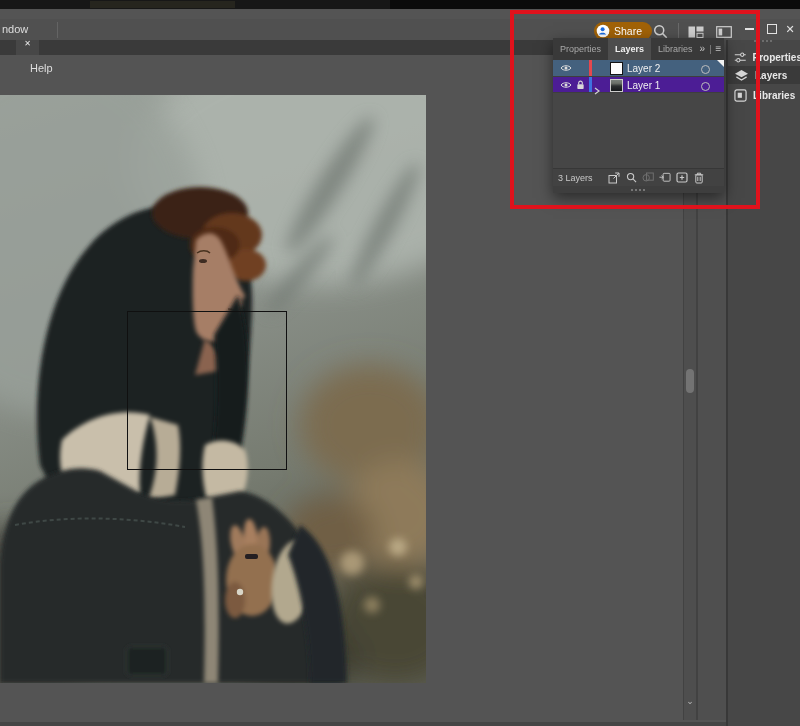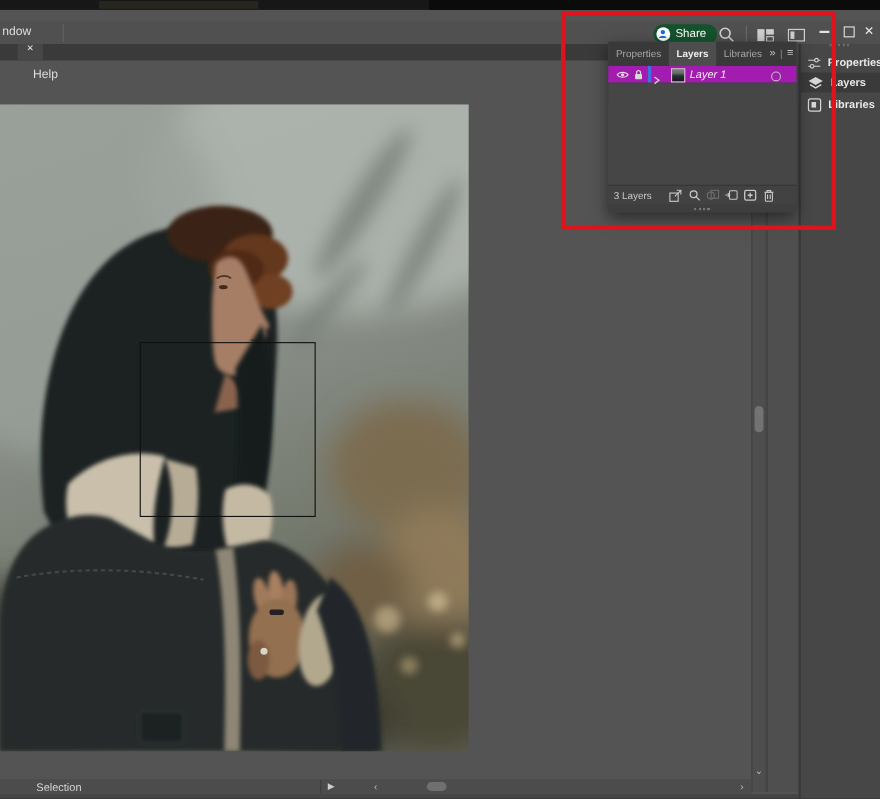--- a/index.html
+++ b/index.html
@@ -10,21 +10,21 @@
 
   
   .top-strip{left:0;top:0;width:800px;height:9px;background:#171717;z-index:6;}
   .top-strip .seg1{position:absolute;left:90px;top:1px;width:145px;height:7px;background:#26251e;}
   .top-strip .seg2{position:absolute;left:390px;top:0;width:410px;height:9px;background:#0b0b0b;}
   .menubar{left:0;top:19px;width:800px;height:21px;background:#505050;z-index:6;
     color:#dedede;font-size:11px;}
   .menu-item{position:absolute;top:4px;cursor:default;}
   .menubar .sep{position:absolute;left:57px;top:3px;width:1px;height:16px;background:#646464;}
   .share-btn{position:absolute;left:594px;top:3px;width:58px;height:18px;border-radius:10px;
-    background:#14532d;display:flex;align-items:center;gap:4px;padding-left:2px;box-sizing:border-box;}
+    background:#a16207;display:flex;align-items:center;gap:4px;padding-left:2px;box-sizing:border-box;}
   .share-btn .lbl{color:#fff;font-size:10.5px;}
   .mb-icon{position:absolute;top:5px;display:flex;align-items:center;justify-content:center;}
   .mb-sep2{position:absolute;left:678px;top:4px;width:1px;height:15px;background:#6a6a6a;}
   .win-btn{position:absolute;top:0px;width:18px;height:20px;display:flex;align-items:center;justify-content:center;color:#e3e3e3;}
   .min-glyph{width:9px;height:2px;background:#e3e3e3;}
   .max-glyph{width:8px;height:8px;border:1.5px solid #e3e3e3;}
   .close-glyph{font-size:11px;line-height:1;}
 
   
   .tabstrip{left:0;top:30px;width:553px;height:25px;background:#3a3a3a;z-index:3;}
@@ -64,21 +64,21 @@
     display:flex;align-items:stretch;}
   .ptab{display:flex;align-items:center;padding:0 7px;font-size:9px;color:#a8a8a8;}
   .ptab.active{background:#4d4d4d;color:#f0f0f0;font-weight:bold;}
   .ptab-right{margin-left:auto;display:flex;align-items:center;gap:4px;padding-right:5px;color:#c4c4c4;}
   .ptab-right .pipe{color:#8a8a8a;font-size:9px;}
   .glyph-sm{font-size:10px;line-height:1;}
   .rows{position:absolute;left:0;top:22px;width:171px;}
   .lrow{position:relative;width:171px;height:17px;display:flex;align-items:center;
     border-bottom:1px solid #3e3e3e;box-sizing:border-box;}
   .lrow.selected{background:#44617e;}
-  .lrow.normal{background:#a21caf;font-style:italic;}
+  .lrow.normal{background:#4c1d95;}
   .cell-eye{width:16px;margin-left:5px;display:flex;justify-content:center;}
   .cell-lock{position:absolute;left:22px;top:3px;width:11px;display:flex;justify-content:center;}
   .colorbar{position:absolute;left:36px;top:0;width:3px;height:100%;}
   .colorbar.red{background:#e4484e;}
   .colorbar.blue{background:#3f72e0;}
   .disclosure{position:absolute;left:41px;top:4px;color:#cfcfcf;}
   .thumb{position:absolute;left:57px;top:1.5px;width:13px;height:13px;box-sizing:border-box;}
   .thumb.blank{background:#fdfdfd;border:1px solid #141414;}
   .thumb.photo{border:1px solid #cccccc;
     background:linear-gradient(180deg,#79807a 0%,#6a6f68 30%,#2b2f30 55%,#15181a 100%);}
@@ -298,20 +298,33 @@
       <div class="ptab">Libraries</div>
       <div class="ptab-right">
         <span class="glyph-sm">»</span>
         <span class="pipe">|</span>
         <span class="glyph-sm">≡</span>
       </div>
     </div>
 
     <div class="rows">
 
+      <div class="lrow selected">
+        <span class="cell-eye">
+          <svg width="12" height="8" viewBox="0 0 12 8">
+            <path d="M1 4 C3 1 9 1 11 4 C9 7 3 7 1 4 Z" fill="none" stroke="#dcdcdc" stroke-width="1"></path>
+            <circle cx="6" cy="4" r="1.5" fill="#dcdcdc"></circle>
+          </svg>
+        </span>
+        <span class="colorbar red"></span>
+        <span class="thumb blank"></span>
+        <span class="lname">Layer 2</span>
+        <span class="target"></span>
+        <span class="corner-tri"></span>
+      </div>
 
       <div class="lrow normal" style="height:16px;">
         <span class="cell-eye">
           <svg width="12" height="8" viewBox="0 0 12 8">
             <path d="M1 4 C3 1 9 1 11 4 C9 7 3 7 1 4 Z" fill="none" stroke="#dcdcdc" stroke-width="1"></path>
             <circle cx="6" cy="4" r="1.5" fill="#dcdcdc"></circle>
           </svg>
         </span>
         <span class="cell-lock">
           <svg width="9" height="10" viewBox="0 0 10 11">
@@ -373,25 +386,17 @@
             <path d="M3.8 4.8 v4.2 M6.2 4.8 v4.2" stroke="#c9c9c9"></path>
           </svg>
         </span>
       </div>
     </div>
     <div class="panel-resize">
         <span class="dots"></span>
       </div>
   </div>
 
-  <div class="abs statusbar">
-    <span class="status-label">Selection</span>
-    <span class="status-sep"></span>
-    <span class="status-play">▶</span>
-    <span class="hleft">‹</span>
-    <span class="hthumb"></span>
-    <span class="hright">›</span>
-  </div>
   <div class="abs bottom-strip"></div>
 
   <div class="abs annotation"></div>
 
 </div>
 
 </body></html>

